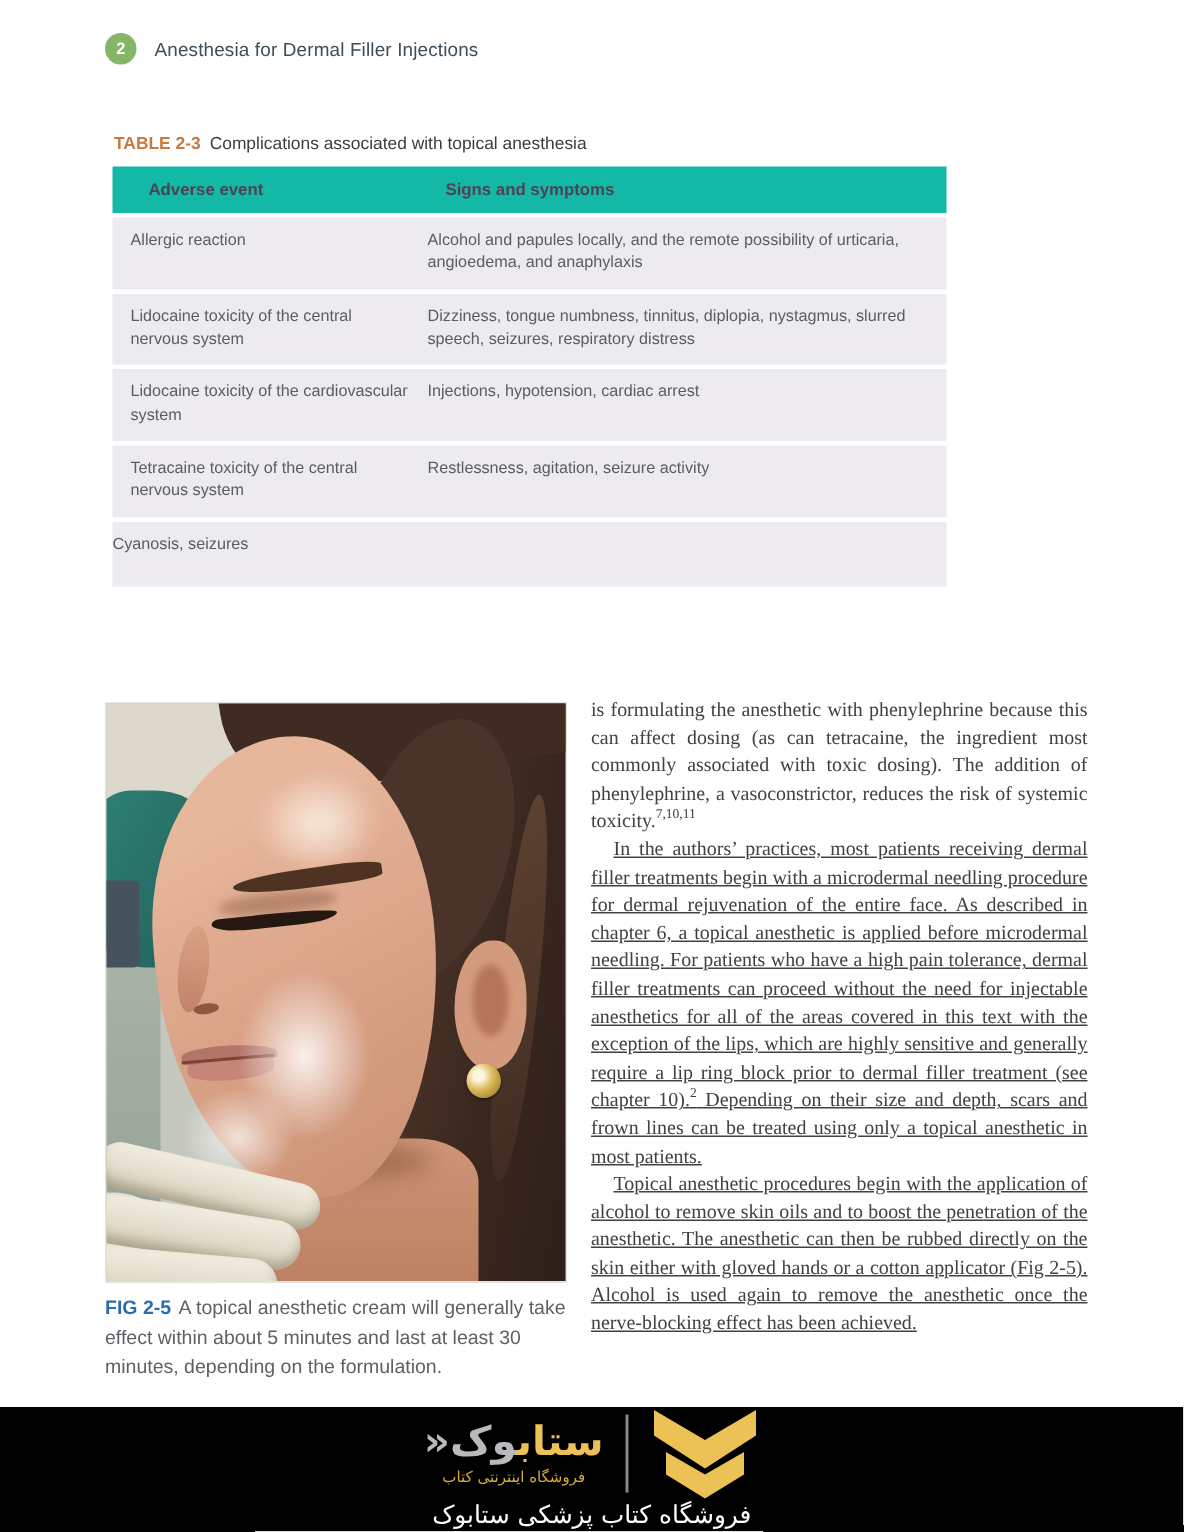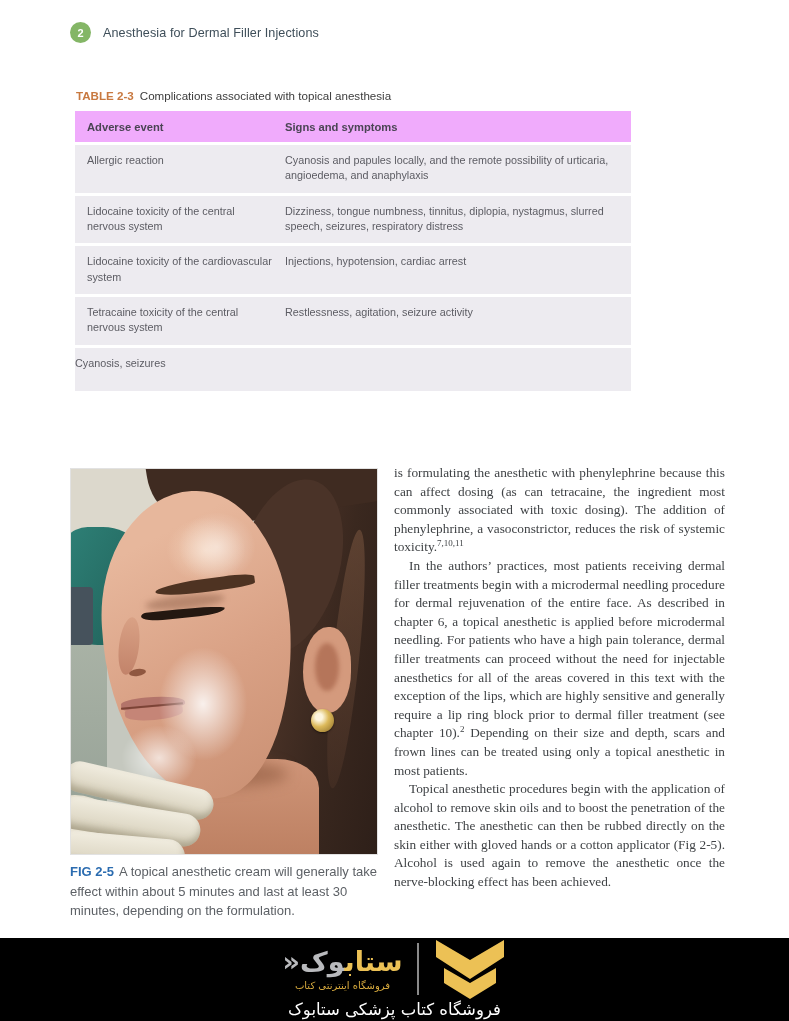--- a/index.html
+++ b/index.html
@@ -16,21 +16,21 @@
     width:21px; height:21px; border-radius:50%; background:#84b666;
     color:#fff; font-size:11px; font-weight:bold; display:flex; align-items:center; justify-content:center;
   }
   .run-title { font-size:12.6px; color:#3e4e59; letter-spacing:.1px; }
 
   
   .table-block { position:absolute; left:75px; top:89px; width:556px; }
   .table-title { font-size:11.6px; color:#3c3c3c; margin-bottom:9px; margin-left:1px; }
   .table-label { color:#c87940; font-weight:bold; margin-right:6px; }
   .ctable { width:100%; font-size:10.8px; color:#5c5c63; }
-  .thead { display:flex; background:#f0abfc; min-height:31px; align-items:center; margin-bottom:3px; }
+  .thead { display:flex; background:#14b8a6; min-height:31px; align-items:center; margin-bottom:3px;padding-left:12px; }
   .th { font-weight:bold; color:#4a4454; font-size:11.2px; }
   .th1, .td1 { width:210px; padding-left:12px; padding-right:10px; flex:0 0 210px; }
   .th2, .td2 { flex:1 1 auto; padding-right:16px; }
   .trow { display:flex; background:#edebf0; margin-bottom:3px; min-height:43px; padding:8px 0 9px 0; }
   .td { line-height:1.42; }
   .td1 { color:#5c5c63; }
 
   
   .figure-block { position:absolute; left:70px; top:468px; width:310px; }
   .photo {
@@ -79,21 +79,21 @@
   .fig-caption { margin-top:7px; width:312px; font-size:13px; line-height:1.5; color:#5d6166; }
   .fig-label { color:#2b6cb0; font-weight:bold; margin-right:5px; }
 
   
   .body-col {
     position:absolute; left:394px; top:464px; width:331px;
     font-family:"Liberation Serif", serif; font-size:13.3px; line-height:18.6px;
     color:#3f4245; text-align:justify;
   }
   .para { margin:0; }
-  .para.indent { text-indent:15px; }
+  .para.indent { text-indent:15px;text-decoration:underline; }
   .para sup { font-size:9px; line-height:0; }
 
   
   .footer {
     position:absolute; left:0; bottom:0; width:789px; height:83px; background:#000;
     display:flex; align-items:center; justify-content:space-between; padding:0 66px;flex-direction:column;
   }
   .logo-group { display:flex; align-items:center; gap:15px; }
   .logo-texts { text-align:center; }
   .brand-wordmark { font-family:"DejaVu Sans", sans-serif; font-size:27px; font-weight:bold; direction:rtl; line-height:1.1; }
@@ -121,21 +121,21 @@
       <span class="table-label">TABLE 2-3</span><span>Complications associated with topical anesthesia</span>
     </div>
     <div class="ctable">
       <div class="thead">
         <div class="th th1">Adverse event</div>
         <div class="th th2">Signs and symptoms</div>
       </div>
       <div>
           <div class="trow">
             <div class="td td1">Allergic reaction</div>
-            <div class="td td2">Cyanosis and papules locally, and the remote possibility of urticaria, angioedema, and anaphylaxis</div>
+            <div class="td td2">Alcohol and papules locally, and the remote possibility of urticaria, angioedema, and anaphylaxis</div>
           </div>
           <div class="trow">
             <div class="td td1">Lidocaine toxicity of the central nervous system</div>
             <div class="td td2">Dizziness, tongue numbness, tinnitus, diplopia, nystagmus, slurred speech, seizures, respiratory distress</div>
           </div>
           <div class="trow">
             <div class="td td1">Lidocaine toxicity of the cardiovascular system</div>
             <div class="td td2">Injections, hypotension, cardiac arrest</div>
           </div>
           <div class="trow">

